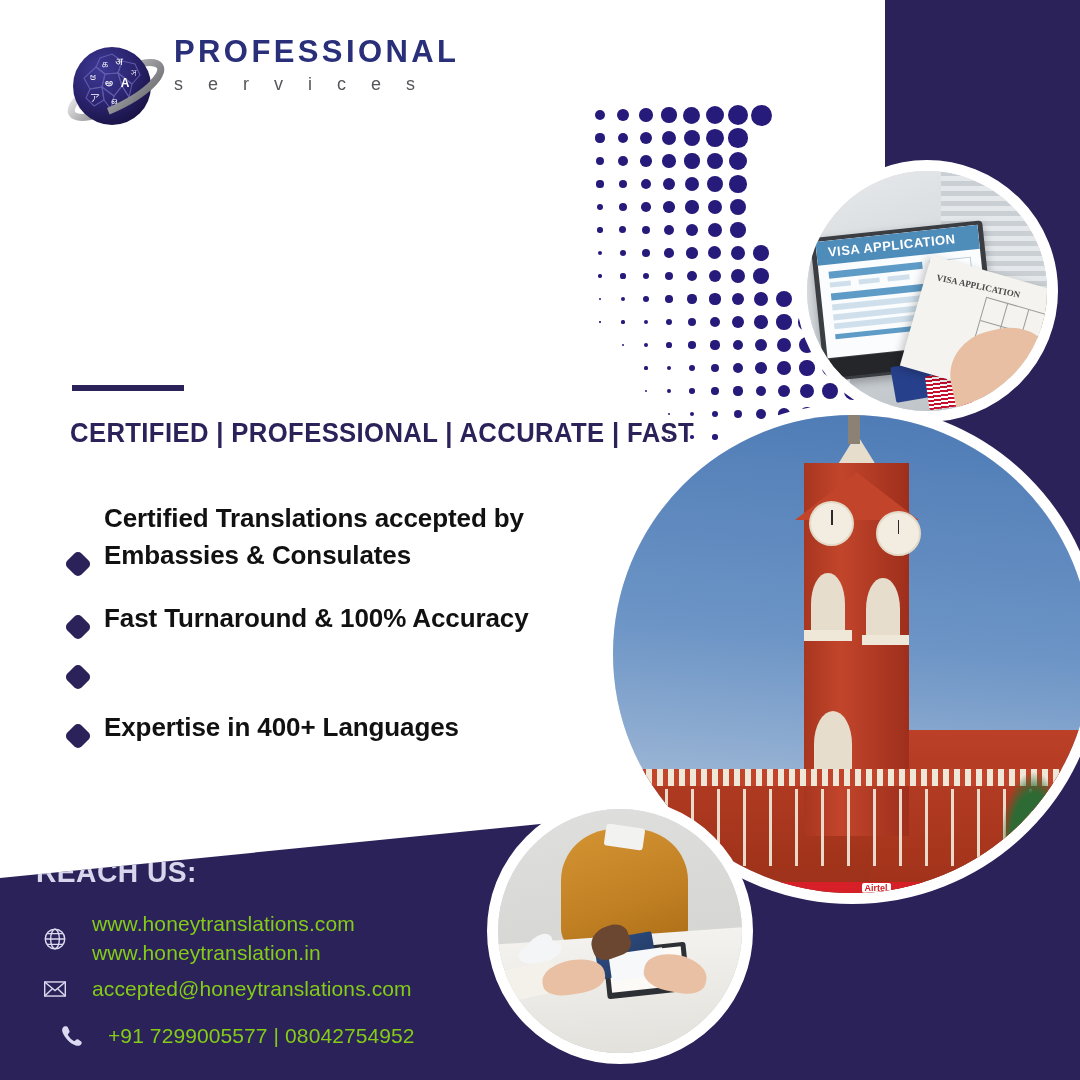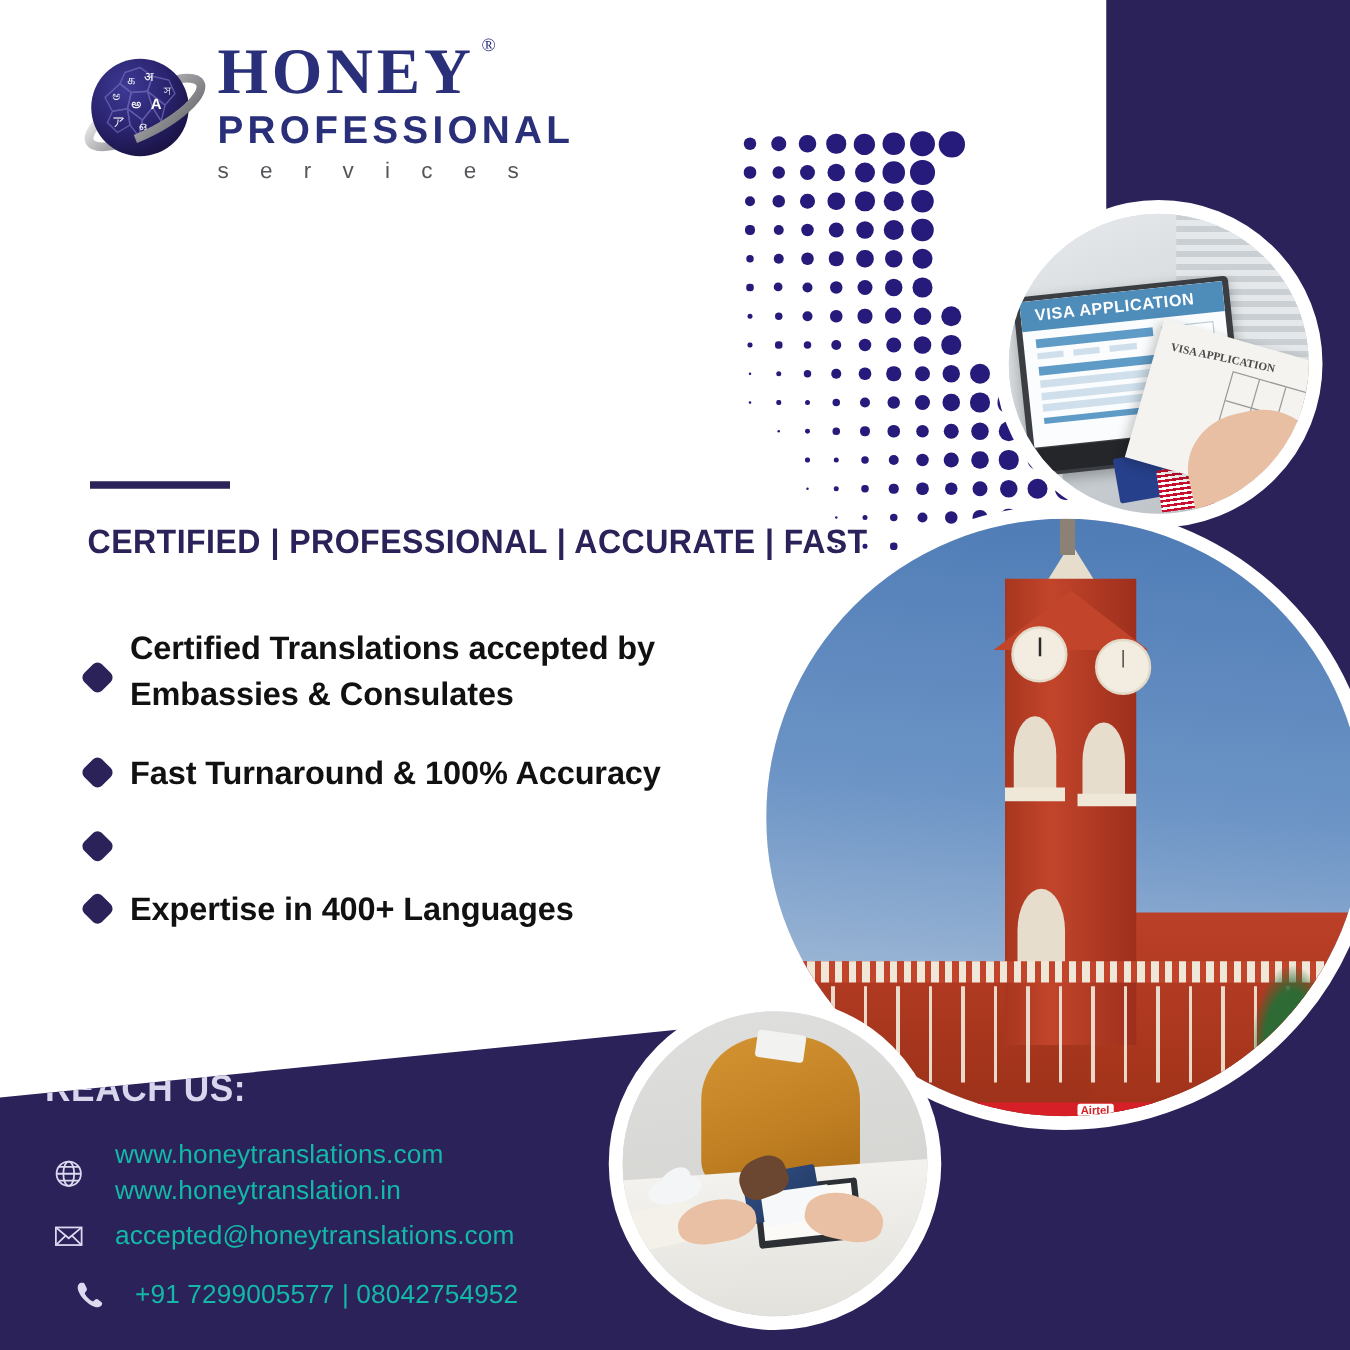--- a/index.html
+++ b/index.html
@@ -63,21 +63,21 @@
     font-size:27px;
     letter-spacing:0.4px;
     color:#2a2259;
     transform:scaleX(0.95);
     transform-origin:left center;
     white-space:nowrap;
   }
 
   
   .bullets { position:absolute; left:68px; top:500px; width:530px; }
-  .bullet-row { display:flex; align-items:flex-start; margin-bottom:22px; }
+  .bullet-row { display:flex; align-items:flex-end; margin-bottom:22px; }
   .bullet-row:nth-child(1){ margin-bottom:26px; }
   .bullet-mark {
     width:20px; height:20px; flex:0 0 20px;
     background:#2a2259;
     border-radius:5px;
     transform:rotate(45deg);
     margin-top:8px; margin-right:16px;
   }
   .bullet-row:nth-child(1) .bullet-mark { margin-top:32px; }
   .bullet-text {
@@ -229,21 +229,21 @@
     position:absolute; left:36px; top:85px;
     font-family:"Liberation Sans Narrow","Liberation Sans", sans-serif;
     font-weight:bold; font-size:30px; letter-spacing:0.5px;
     color:#d8d6ec;
     transform:scaleX(0.94); transform-origin:left center;
   }
   .contact-row { position:absolute; display:flex; align-items:center; }
   .contact-row .ico { width:34px; flex:0 0 34px; display:flex; align-items:center; justify-content:center; }
   .contact-text {
     font-family:"Liberation Sans", sans-serif;
-    font-size:21px; color:#14b8a6; line-height:1.38; letter-spacing:0.1px;
+    font-size:21px; color:#84cc16; line-height:1.38; letter-spacing:0.1px;
   }
   .row-web   { left:38px; top:140px; }
   .row-mail  { left:38px; top:205px; }
   .row-phone { left:54px; top:252px; }
   .row-web .contact-text { margin-left:20px; }
   .row-mail .contact-text { margin-left:20px; }
   .row-phone .contact-text { margin-left:20px; }
 
   
   .logo { position:absolute; left:62px; top:28px; width:420px; height:132px; }
@@ -440,23 +440,20 @@
         <text x="72" y="42" font-size="9">স</text>
         <text x="31" y="46" font-size="10">ಅ</text>
         <text x="47" y="52" font-size="10">అ</text>
         <text x="63" y="53" font-size="12" font-weight="bold">A</text>
         <text x="33" y="67" font-size="10">ア</text>
         <text x="52" y="70" font-size="9">ഒ</text>
       </g>
       <ellipse cx="54" cy="56" rx="50" ry="16" fill="none" stroke="url(#ring)" stroke-width="7" transform="rotate(-28 54 56)" stroke-dasharray="62 200" stroke-dashoffset="-10"></ellipse>
     </svg>
     <div class="logo-text">
-      <div class="logo-honey">
-        <span>HONEY</span><span class="logo-reg">®</span>
-      </div>
       <div class="logo-translation">PROFESSIONAL</div>
       <div class="logo-services">s e r v i c e s</div>
     </div>
   </div>
 
   <div class="rule"></div>
   <div class="tagline">CERTIFIED  |  PROFESSIONAL  |  ACCURATE  |  FAST</div>
 
   <div class="bullets">
     <div class="bullet-row">

